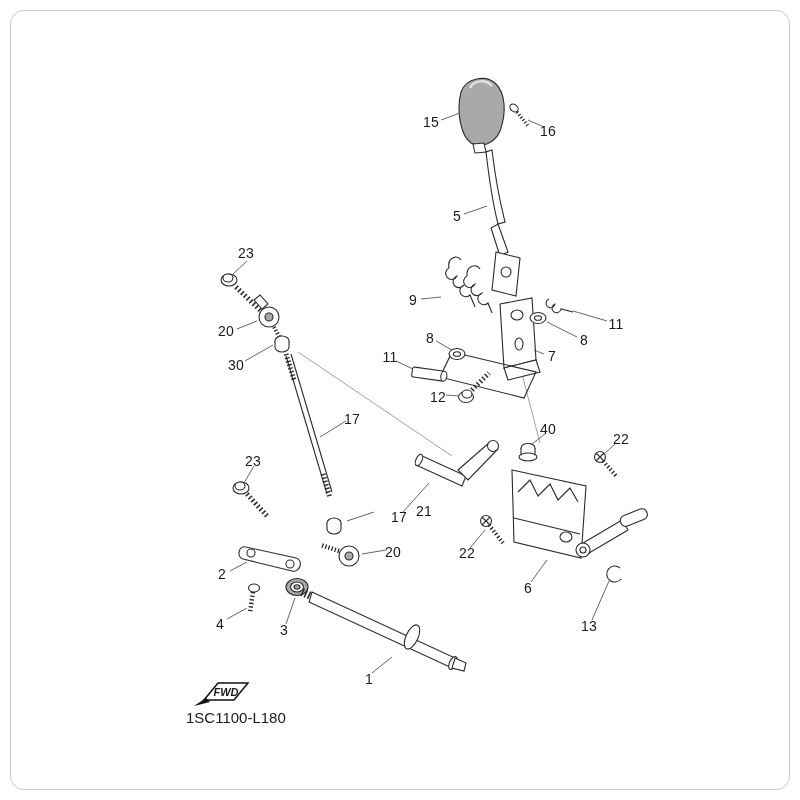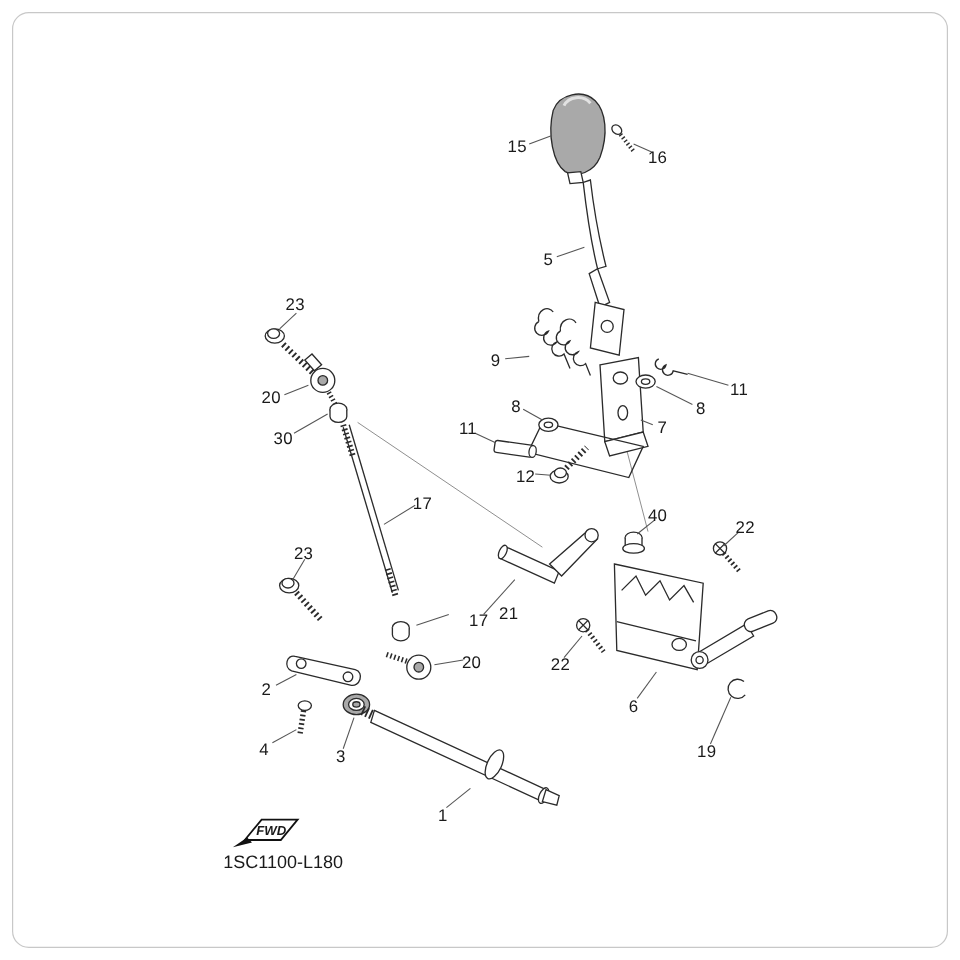--- a/index.html
+++ b/index.html
@@ -257,16 +257,16 @@
       <span class="callout" style="left: 621px; top: 439px;">22</span>
       <span class="callout" style="left: 253px; top: 461px;">23</span>
       <span class="callout" style="left: 380px; top: 511px; margin-left: 44px;">21</span>
       <span class="callout" style="left: 399px; top: 517px;">17</span>
       <span class="callout" style="left: 393px; top: 552px;">20</span>
       <span class="callout" style="left: 467px; top: 553px;">22</span>
       <span class="callout" style="left: 222px; top: 574px;">2</span>
       <span class="callout" style="left: 528px; top: 588px;">6</span>
       <span class="callout" style="left: 220px; top: 624px;">4</span>
       <span class="callout" style="left: 284px; top: 630px;">3</span>
-      <span class="callout" style="left: 589px; top: 626px;">19</span>
+      <span class="callout" style="left: 589px; top: 626px;">13</span>
       <span class="callout" style="left: 369px; top: 679px;">1</span>
     </div>
 </div>
 
 </body></html>

